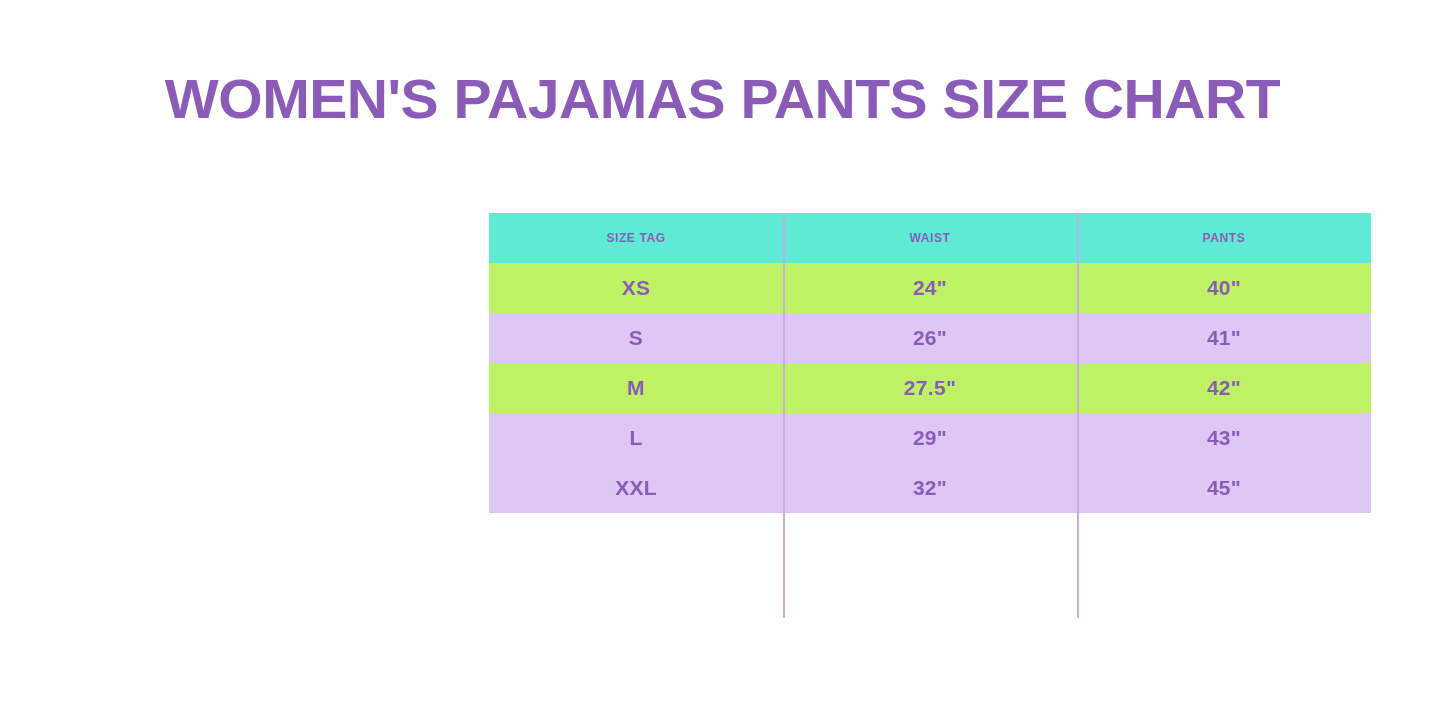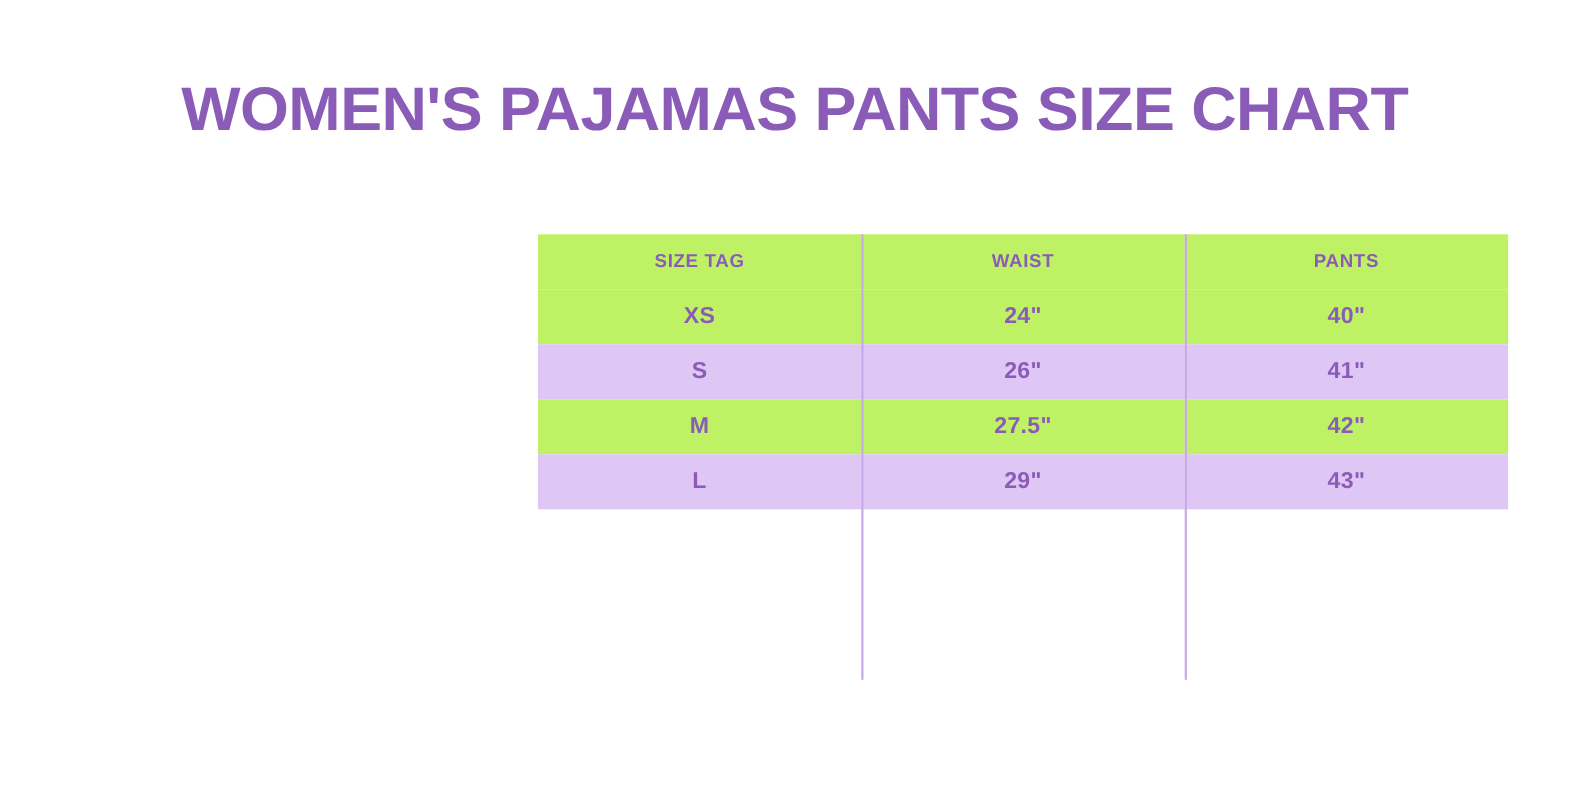--- a/index.html
+++ b/index.html
@@ -62,22 +62,22 @@
     text-align: center;
     vertical-align: middle;
     color: #8A5CB8;
     font-weight: bold;
     font-family: "Liberation Sans", sans-serif;
     border: none;
   }
 
   .size-table thead th {
     height: 50px;
-    background: #bef264;
-    font-size: 17px;
+    background: #5eead4;
+    font-size: 12px;
     letter-spacing: 0.6px;
   }
 
   .size-table tbody td {
     font-size: 21px;
     letter-spacing: 0.3px;
   }
 
   .size-table tbody tr.odd td {
     background: #bef264;
@@ -131,19 +131,24 @@
       <tr class="odd">
         <td>M</td>
         <td>27.5"</td>
         <td>42"</td>
       </tr>
       <tr class="even">
         <td>L</td>
         <td>29"</td>
         <td>43"</td>
       </tr>
+      <tr class="even">
+        <td>XXL</td>
+        <td>32"</td>
+        <td>45"</td>
+      </tr>
     </tbody>
   </table>
 
   <div class="divider d1"></div>
   <div class="divider d2"></div>
 
 </div>
 
 </body></html>

